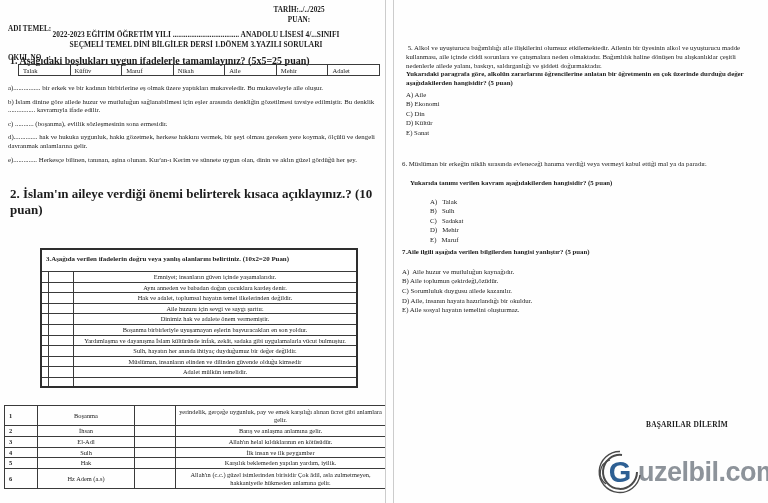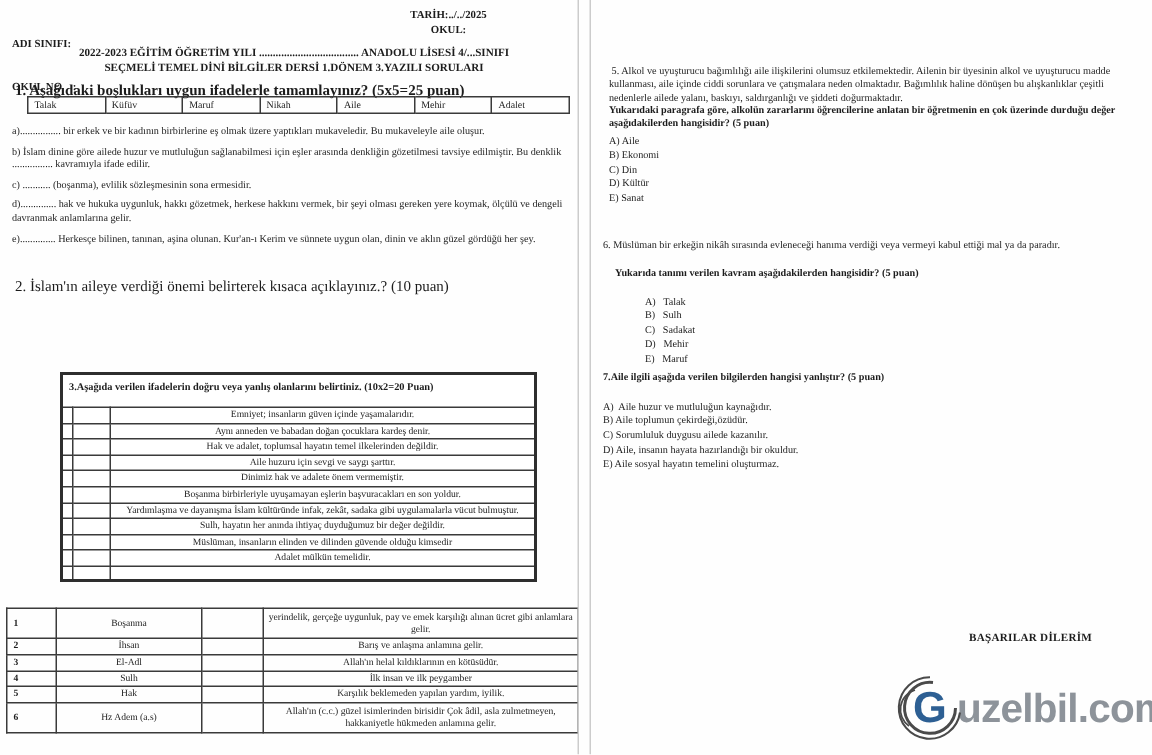--- a/index.html
+++ b/index.html
@@ -20,21 +20,21 @@
   
   .hdr{position:absolute;left:0;top:0;width:100%;font-size:7.2px;line-height:9.5px;}
   .hdr-left{position:absolute;left:0;top:0;font-weight:bold;}
   .hdr-right{position:absolute;left:252px;top:0;font-weight:bold;text-align:center;width:78px;}
   .exam-title{position:absolute;left:0;top:24px;width:100%;text-align:center;font-weight:bold;font-size:7.4px;line-height:10px;}
   .q1-heading{position:absolute;left:2px;top:49px;font-weight:bold;font-size:10px;}
   .word-table{position:absolute;left:10px;top:58px;width:362px;border-collapse:collapse;table-layout:fixed;}
   .word-table td{border:1px solid #3a3a3a;font-size:6.6px;height:10px;padding:0 0 0 4px;vertical-align:middle;}
   .fill-items{position:absolute;left:0;top:78px;width:376px;font-size:6.8px;line-height:8.6px;}
   .fill-item{margin-bottom:5px;}
-  .q2-heading{position:absolute;left:2px;top:180px;font-weight:normal;font-size:10px;}
+  .q2-heading{position:absolute;left:2px;top:180px;font-weight:bold;font-size:13px;}
 
   .q3-box{position:absolute;left:32px;top:242px;width:314px;border:2px solid #2e2e2e;background:#fff;}
   .q3-heading{font-weight:bold;font-size:6.9px;padding:5px 4px 9px 4px;}
   .q3-table{width:100%;border-collapse:collapse;}
   .q3-table td{border:1px solid #3a3a3a;font-size:6.4px;line-height:7.6px;padding:1px 2px;}
   .q3-table td.c1{width:6px;border-left:none;padding:0;}
   .q3-table td.c2{width:24px;padding:0;}
   .q3-table td.st{text-align:center;border-right:none;}
   .q3-table tr.empty td{height:6px;border-bottom:none;}
 
@@ -70,26 +70,26 @@
     font-size:29px;font-weight:bold;}
   .logo-text{font-size:27px;font-weight:600;letter-spacing:-0.5px;margin-left:-4px;}
 </style>
 </head>
 <body>
 
 <div class="left-page">
 
   <div class="hdr">
     <div class="hdr-left pre">
-      <div>ADI SINIFI:</div>
+      <div>ADI TEMEL:</div>
       <div class="pre">OKUL NO    :</div>
     </div>
     <div class="hdr-right">
       <div>TARİH:../../2025</div>
-      <div>OKUL:</div>
+      <div>PUAN:</div>
     </div>
   </div>
 
   <div class="exam-title">
     <div>2022-2023 EĞİTİM ÖĞRETİM YILI .................................... ANADOLU LİSESİ 4/...SINIFI</div>
     <div>SEÇMELİ TEMEL DİNİ BİLGİLER DERSİ 1.DÖNEM 3.YAZILI SORULARI</div>
   </div>
 
   <div class="q1-heading">1. Aşağıdaki boşlukları uygun ifadelerle tamamlayınız? (5x5=25 puan)</div>
 

